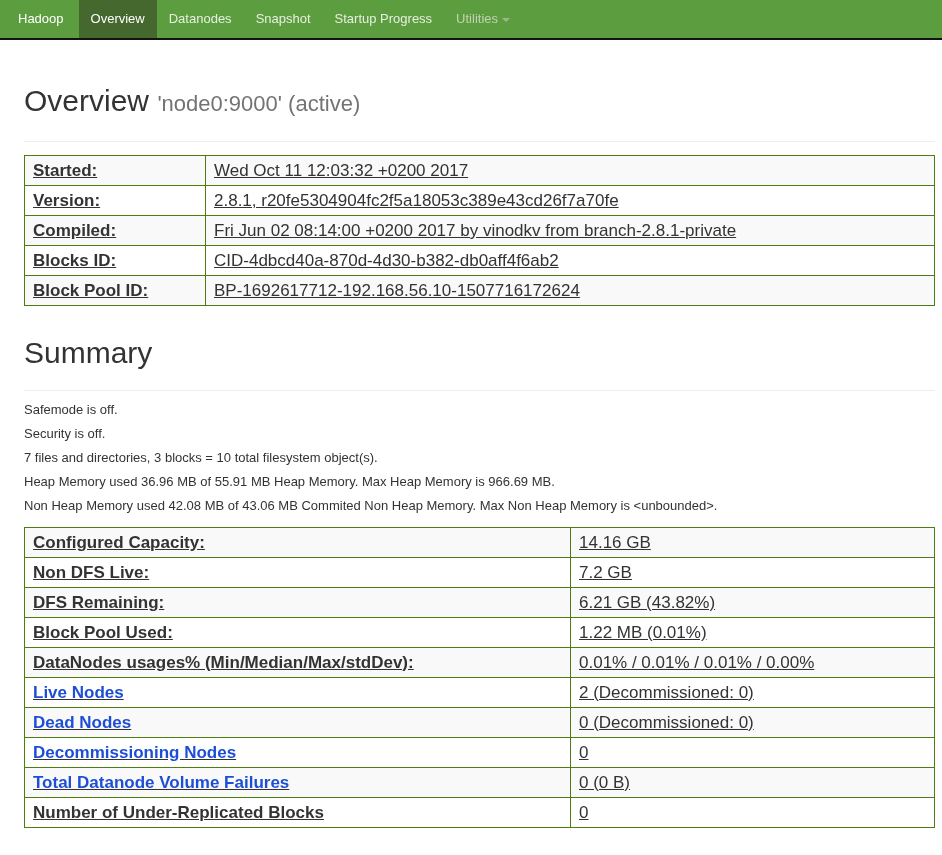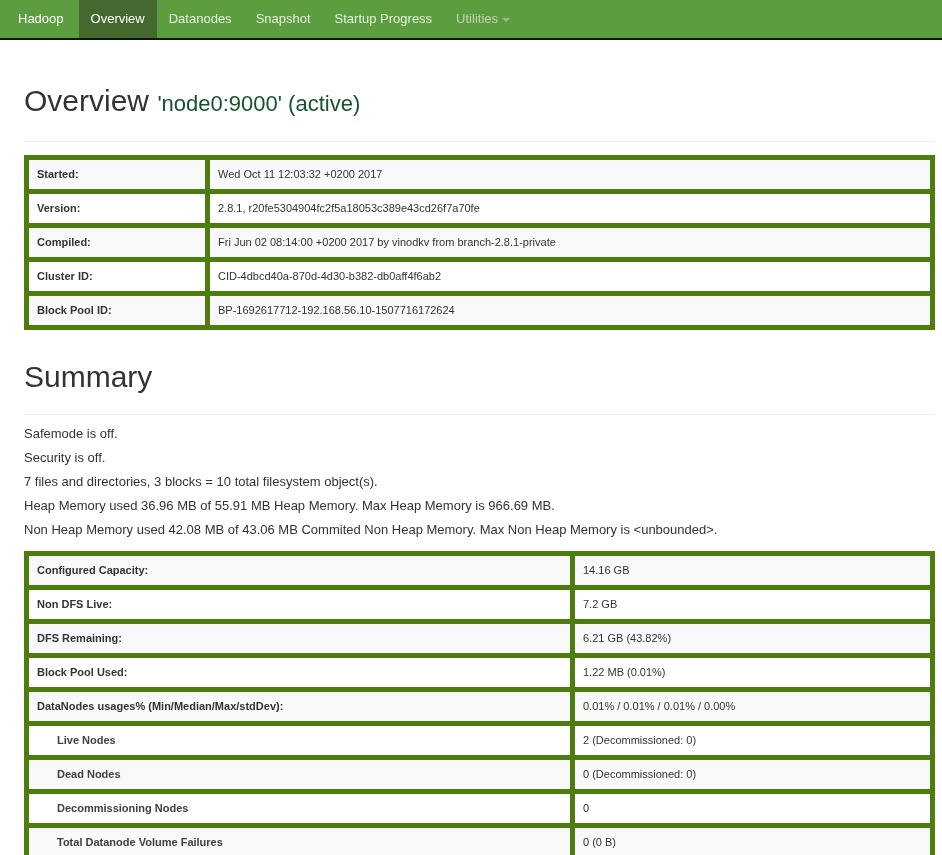--- a/index.html
+++ b/index.html
@@ -58,51 +58,51 @@
     font-size: 30px;
     font-weight: 400;
     color: #333;
     margin: 44px 0 0 0;
     padding-bottom: 21px;
     border-bottom: 1px solid #eee;
     line-height: 33px;
   }
   h1.page-header .subtitle {
     font-size: 22px;
-    color: #14532d;
+    color: #737373;
     font-weight: 400;
     margin-top: 32px;
   }
   h1.summary-header { margin-top: 30px; }
 
   
   table.kv {
     width: 100%;
     border-collapse: collapse;
     margin-top: 13px;
   }
   table.kv th, table.kv td {
-    border: 5px solid #4d7c0f;
+    border: 1px solid #4d7c0f;
     padding: 6px 8px;
     text-align: left;
     vertical-align: middle;
-    font-size: 11px;
+    font-size: 17px;
     line-height: 17px;
     height: 30px;
+    text-decoration: underline;
   }
   table.kv th { font-weight: bold; color: #333; }
   table.kv tr:nth-child(odd) { background: #f9f9f9; }
   table.cluster-table th { width: 181px; }
   table.summary-table th { width: 546px; padding-left: 8px; }
   table.kv a {
-    color: #404040;
+    color: #1d4ed8;
     text-decoration: none;
     font-weight: bold;
     cursor: pointer;
-    margin-left: 20px;
   }
 
   
   .notes { margin: 10px 0 13px 0; }
   .notes p { margin: 0 0 7px 0; line-height: 17px; }
 </style>
 </head>
 <body>
 
 <nav class="navbar">
@@ -128,21 +128,21 @@
       </tr>
       <tr>
         <th>Version:</th>
         <td>2.8.1, r20fe5304904fc2f5a18053c389e43cd26f7a70fe</td>
       </tr>
       <tr>
         <th>Compiled:</th>
         <td>Fri Jun 02 08:14:00 +0200 2017 by vinodkv from branch-2.8.1-private</td>
       </tr>
       <tr>
-        <th>Cluster ID:</th>
+        <th>Blocks ID:</th>
         <td>CID-4dbcd40a-870d-4d30-b382-db0aff4f6ab2</td>
       </tr>
       <tr>
         <th>Block Pool ID:</th>
         <td>BP-1692617712-192.168.56.10-1507716172624</td>
       </tr>
     </tbody>
   </table>
 
   <h1 class="page-header summary-header">Summary</h1>

